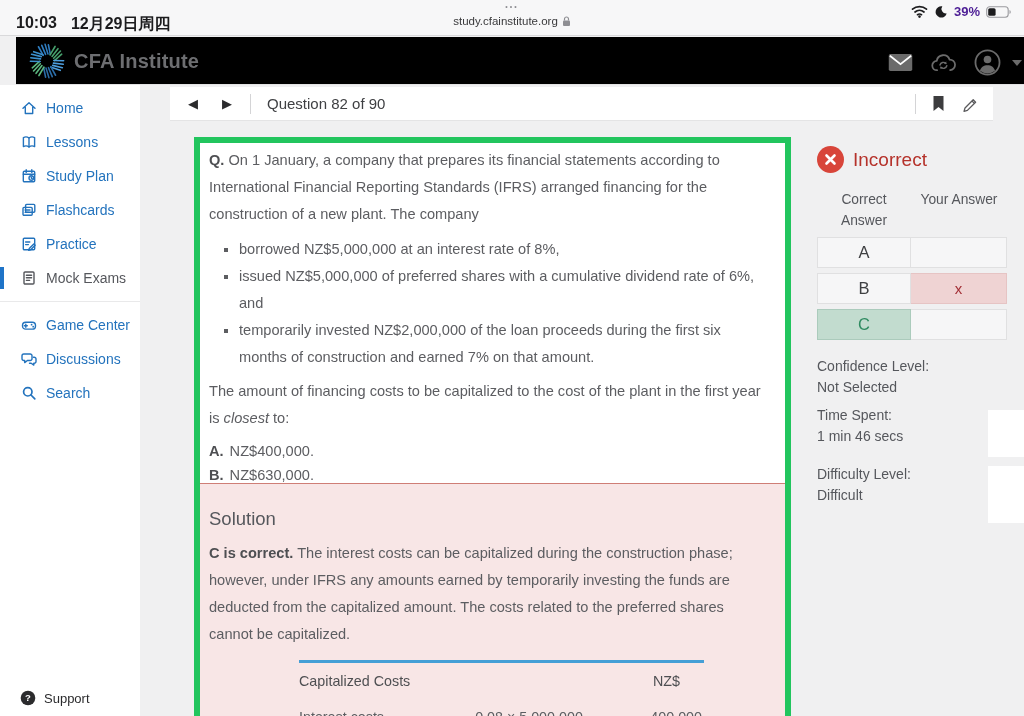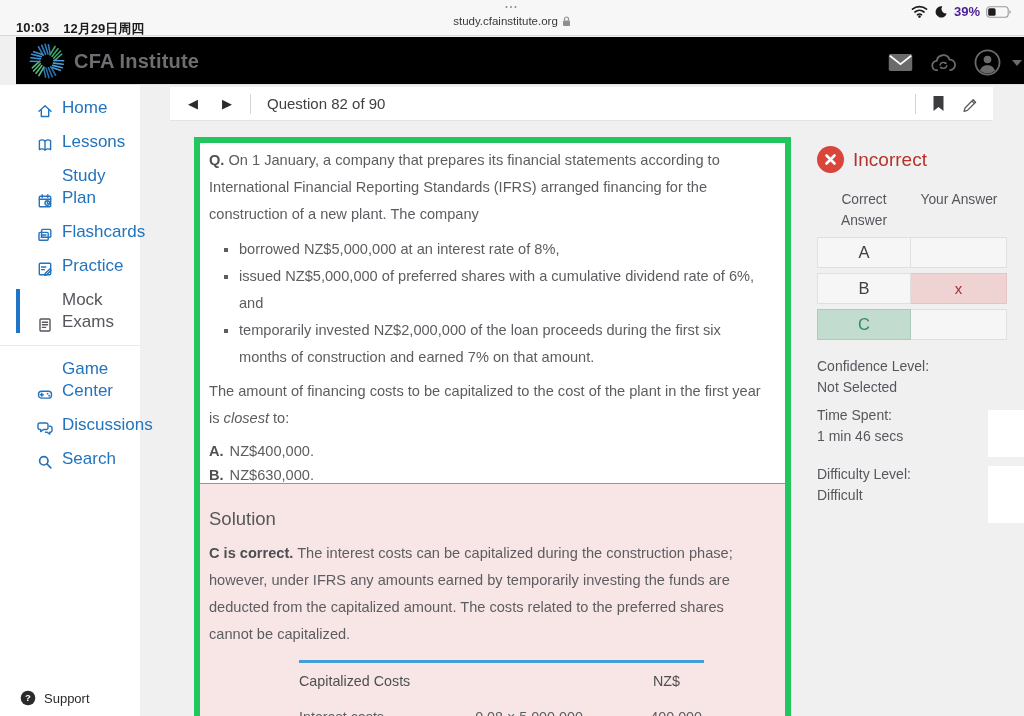--- a/index.html
+++ b/index.html
@@ -2,41 +2,41 @@
 <html><head>
 <meta charset="utf-8">
 <style>
   * { margin:0; padding:0; box-sizing:border-box; }
   html,body { width:1024px; height:716px; overflow:hidden; font-family:"Liberation Sans", sans-serif; }
   body { position:relative; background:#f0f0f1; color:#5c5d61; }
 
   
   .status-bar { position:absolute; left:0; top:0; width:1024px; height:36px;
     background:#f7f7f8; border-bottom:1px solid #d9d9db; }
-  .sb-left { position:absolute; left:16px; top:20px; display:flex; gap:14px;
-    font-size:13px; font-weight:700; color:#1c1c1e; }
+  .sb-left { position:absolute; left:16px; top:14px; display:flex; gap:14px;
+    font-size:16px; font-weight:700; color:#1c1c1e; }
   .sb-center { position:absolute; left:0; right:0; top:3px; text-align:center; }
   .sb-dots { font-size:7px; letter-spacing:2px; color:#8e8e93; line-height:8px; }
   .sb-url { font-size:11.5px; color:#3a3a3c; line-height:14px; display:inline-flex; align-items:center; gap:4px; }
   .sb-right { position:absolute; right:12px; top:4px; display:flex; align-items:center; gap:6px;
     font-size:13px; font-weight:600; color:#4c1d95; }
 
   
   .app-header { position:absolute; left:16px; top:37px; width:1024px; height:48px;
     background:#000000; border-bottom:1px solid #e3e3e4; }
   .brand { position:absolute; left:12px; top:5px; display:flex; align-items:center; gap:8px; }
   .brand-name { font-size:20px; font-weight:700; color:#6d6e71; letter-spacing:.2px; }
   .hdr-icons { position:absolute; right:18px; top:12px; display:flex; align-items:center; gap:17px; }
   .caret-down { width:0; height:0; border-left:5px solid transparent; border-right:5px solid transparent;
     border-top:6px solid #6b6b6b; margin-left:-6px; }
 
   
   .sidebar { position:absolute; left:0; top:85px; width:140px; height:631px; background:#ffffff; }
-  .sb-item { display:flex; align-items:flex-end; gap:9px; padding:0 6px 0 21px;
-    margin-top:12px; font-size:17px; line-height:22px; color:#2373bd; cursor:pointer;margin-left:16px; }
+  .sb-item { display:flex; align-items:flex-start; gap:9px; padding:0 6px 0 21px;
+    margin-top:12px; font-size:14px; line-height:22px; color:#2373bd; cursor:pointer; }
   .sb-item svg { flex:none; margin-top:3px; }
   .sb-item.active { border-left:4px solid #1f74c8; padding-left:17px; color:#55575c; }
   .sb-item.active svg .st { stroke:#55575c; }
   .sb-divider { height:1px; background:#e9e9ea; margin:12px 0 0 0; }
   .sb-support { position:absolute; left:20px; bottom:10px; display:flex; align-items:center; gap:8px;
     font-size:13px; color:#2b2b2d; cursor:pointer; }
 
   
   .qnav { position:absolute; left:170px; top:87px; width:823px; height:34px; background:#ffffff;
     border-bottom:1px solid #e4e4e5; display:flex; align-items:center; }

